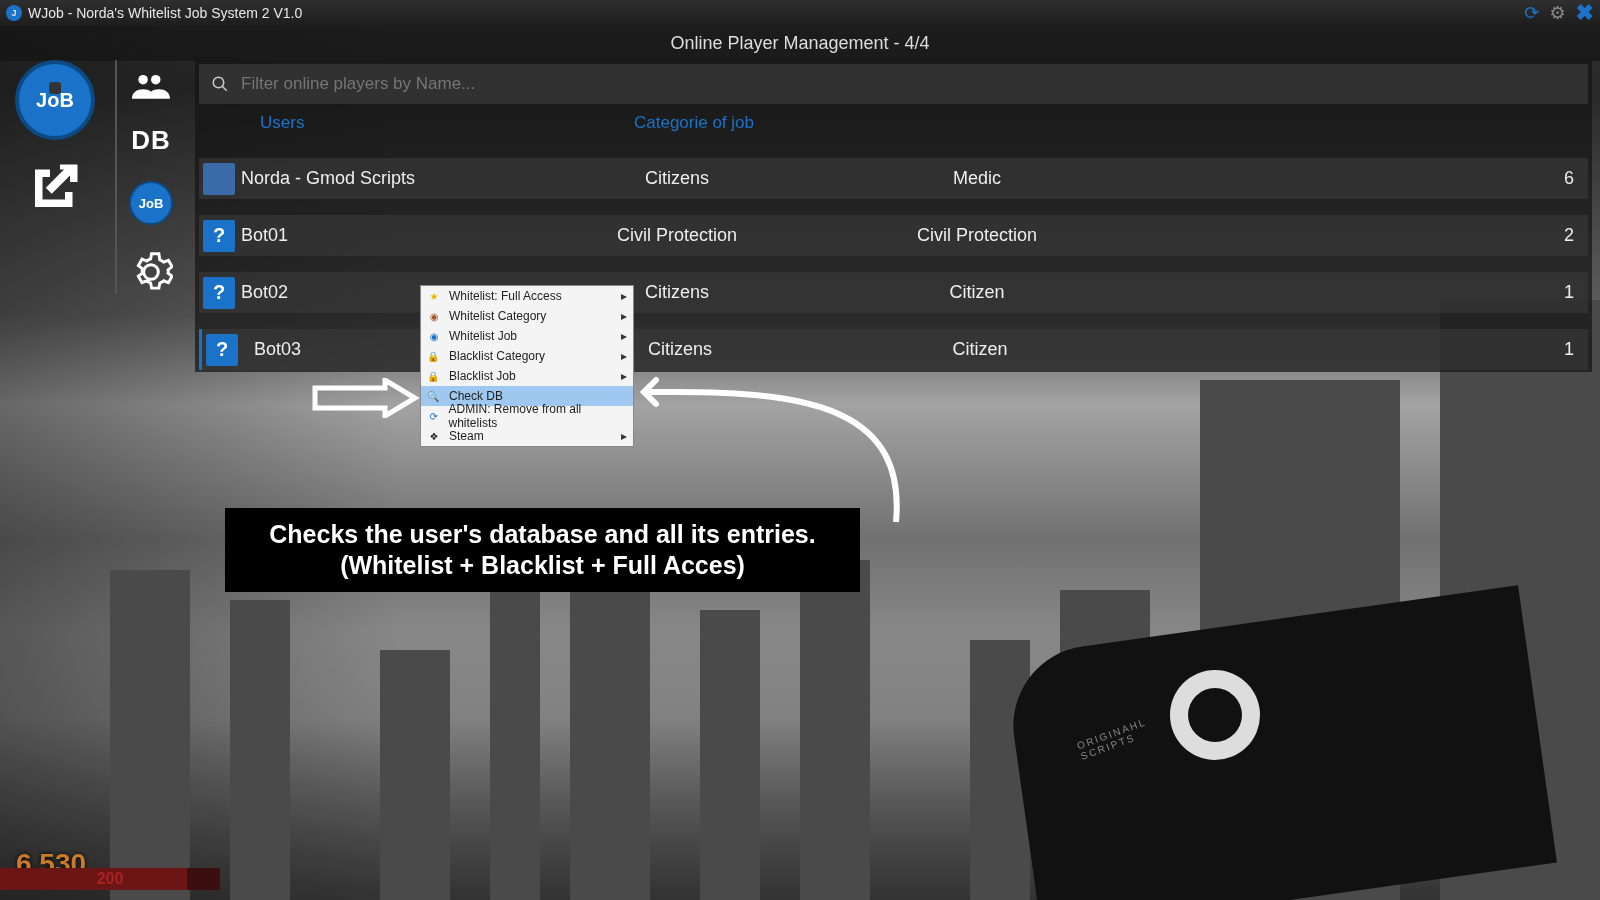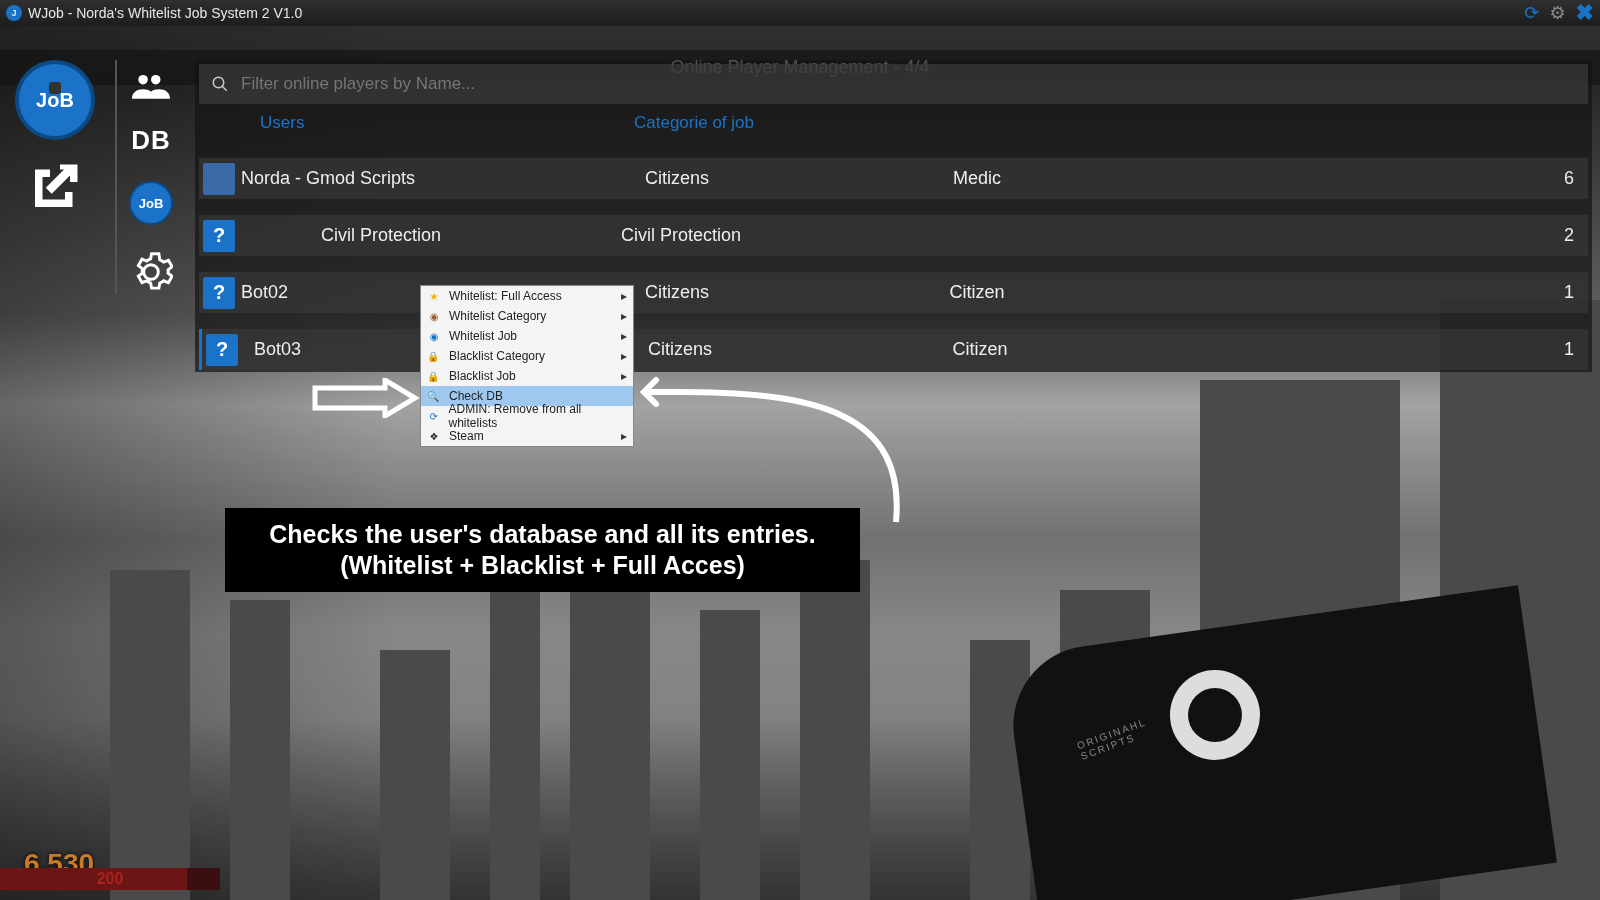--- a/index.html
+++ b/index.html
@@ -60,21 +60,20 @@
   }
   .tc-icon { cursor:pointer; color:#1a73c9; font-size:18px; }
   .tc-gear { color:#888; }
   .tc-close { color:#1a73c9; font-weight:bold; font-size:22px; }
 
   .subtitle {
     position:absolute; top:26px; left:0; right:0; height:35px;
     display:flex; align-items:center; justify-content:center;
     font-size:18px; color:#ddd; z-index:5;
     background: rgba(20,20,20,0.7);
-    margin-top: 24px;
   }
 
   .left-col {
     position:absolute; top:60px; left:10px; width:90px; z-index:5;
     display:flex; flex-direction:column; align-items:center; gap:12px;
   }
   .logo-circle {
     width:80px;height:80px;border-radius:50%;
     background:#1a73c9;display:flex;align-items:center;justify-content:center;
     font-weight:bold;font-size:20px;color:#fff;border:4px solid #0c4a86;
@@ -161,21 +160,21 @@
   .arrow-right svg{width:280px;height:160px;fill:none;stroke:#fff;stroke-width:6}
 
   .annotation{
     position:absolute;top:508px;left:225px;width:635px;background:#000;
     padding:12px 18px;z-index:9;text-align:center;
   }
   .annotation .l1{font-size:25px;font-weight:bold;color:#fff}
   .annotation .l2{font-size:25px;font-weight:bold;color:#fff;margin-top:2px}
 
   .hud-bottom{
-    position:absolute;bottom:20px;left:24px;z-index:4;color:#c97a2a;font-size:28px;font-weight:bold;text-shadow:0 0 4px #000;
+    position:absolute;bottom:20px;left:16px;z-index:4;color:#c97a2a;font-size:28px;font-weight:bold;text-shadow:0 0 4px #000;
   }
   .hp-bar{
     position:absolute;bottom:10px;left:0;width:220px;height:22px;background:#3b0f0f;z-index:4;
     display:flex;align-items:center;justify-content:center;color:#aa2222;font-size:16px;font-weight:bold;margin-top:9px;
   }
   .hp-bar::before{content:"";position:absolute;left:0;top:0;bottom:0;width:85%;background:#6b1515}
 
   .weapon{
     position:absolute;bottom:0;right:60px;width:640px;height:360px;z-index:3;
   }
@@ -257,20 +256,21 @@
   <div id="rows">
       <div class="player-row">
         <div class="avatar"></div>
         <div class="pr-user">Norda - Gmod Scripts</div>
         <div class="pr-cat">Citizens</div>
         <div class="pr-job">Medic</div>
         <div class="pr-id">6</div>
       </div>
       <div class="player-row">
         <div class="avatar q">?</div>
+        <div class="pr-user">Bot01</div>
         <div class="pr-cat">Civil Protection</div>
         <div class="pr-job">Civil Protection</div>
         <div class="pr-id">2</div>
       </div>
       <div class="player-row">
         <div class="avatar q">?</div>
         <div class="pr-user">Bot02</div>
         <div class="pr-cat">Citizens</div>
         <div class="pr-job">Citizen</div>
         <div class="pr-id">1</div>

